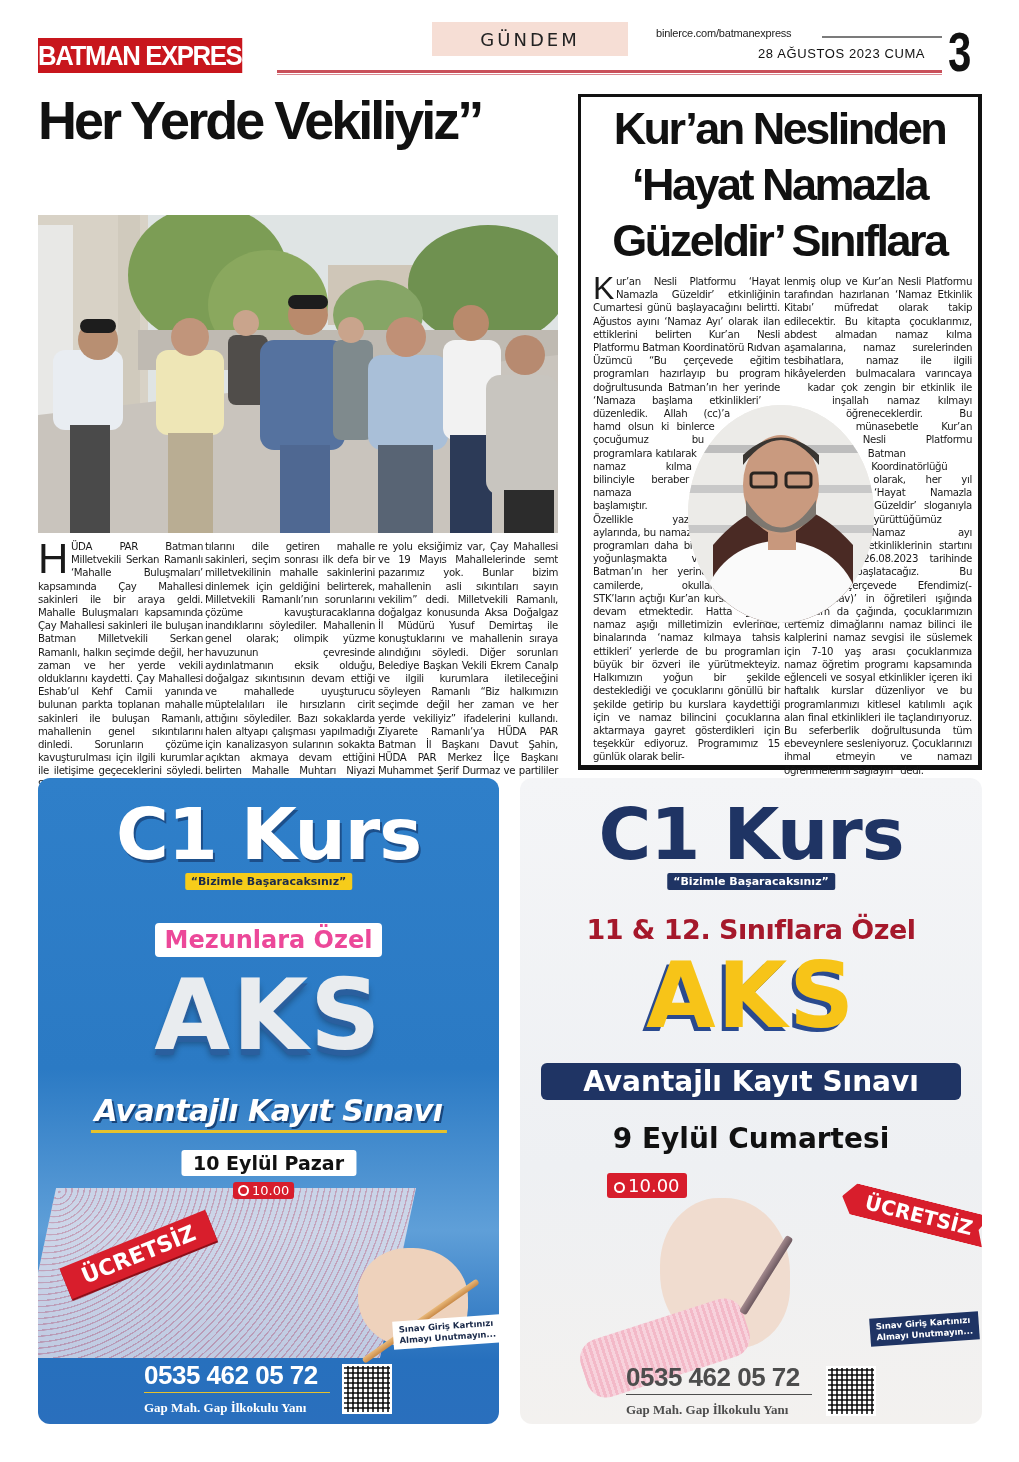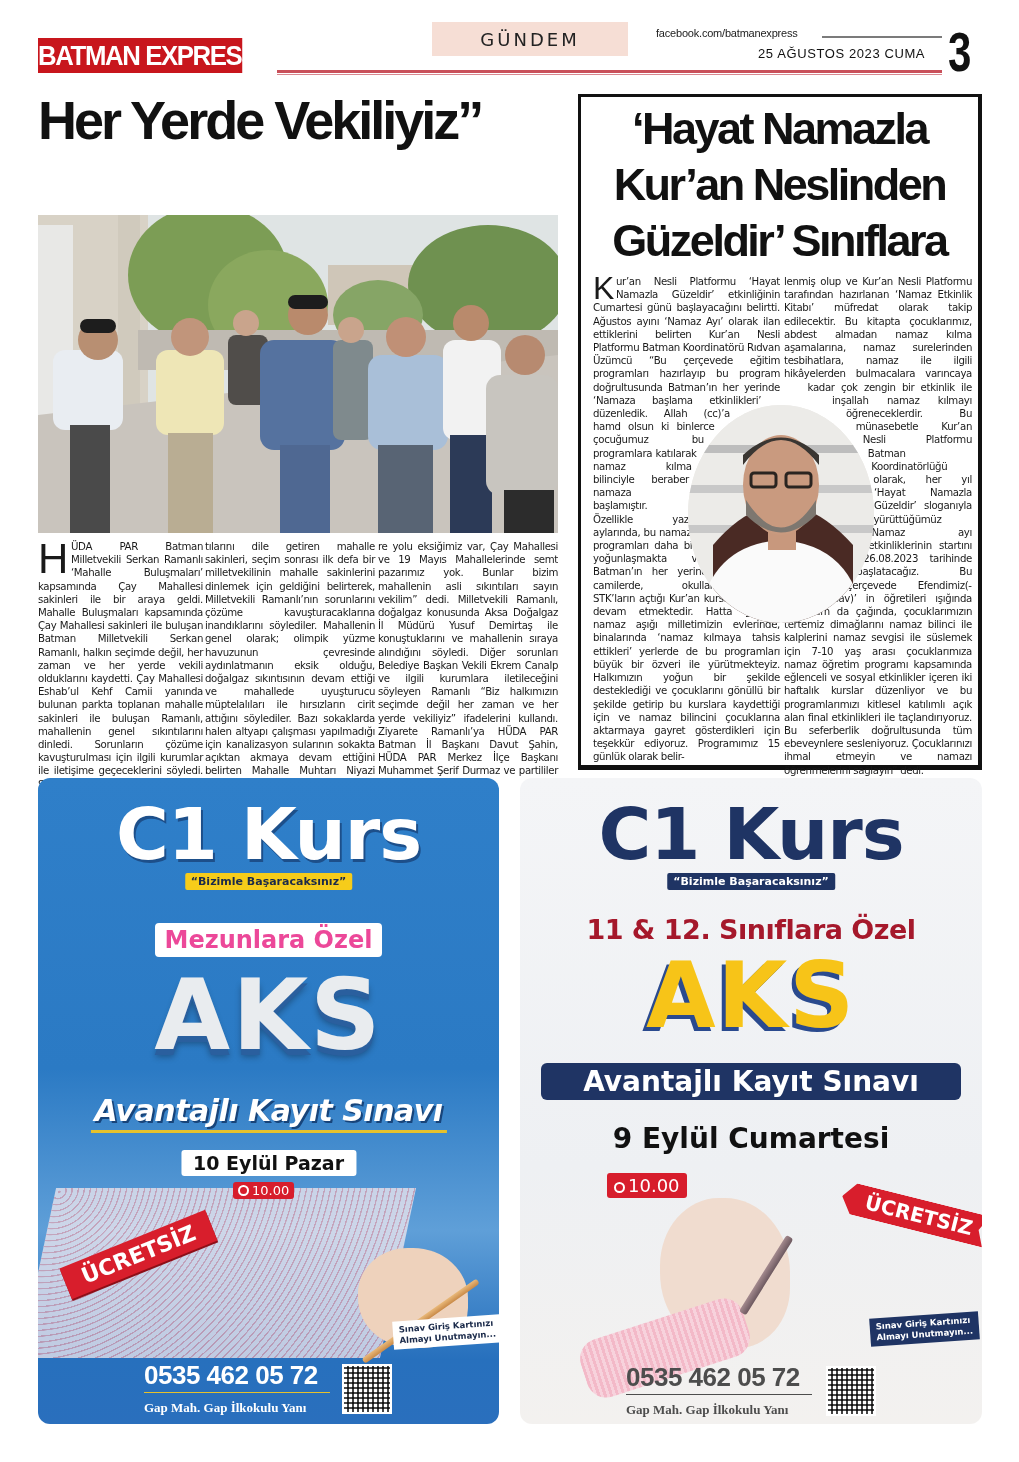--- a/index.html
+++ b/index.html
@@ -92,23 +92,23 @@
   .hand { position: absolute; border-radius: 45% 50% 40% 50%; background: #eed2bc; }
   .pencil { position: absolute; height: 6px; background: linear-gradient(#e9b97a, #c98a48); border-radius: 3px; transform-origin: right center; }
 </style>
 </head>
 <body>
 
 <div class="logo">BATMAN EXPRESS</div>
 <div class="section-tab">GÜNDEM</div>
 <div class="rule-red"></div>
 <div class="rule-red2"></div>
-<div class="fb">facebook.com/batmanexpress</div>
+<div class="fb">binlerce.com/batmanexpress</div>
 <div class="fb-line"></div>
-<div class="date">25 AĞUSTOS 2023 CUMA</div>
+<div class="date">28 AĞUSTOS 2023 CUMA</div>
 <div class="pageno">3</div>
 
 <h1 class="headline-left">
   <span class="l2">Her Yerde Vekiliyiz”</span>
 </h1>
 
 <div class="photo-main">
   <svg width="520" height="318" viewBox="0 0 520 318">
     <rect width="520" height="318" fill="#dfe4e4"></rect>
     <rect x="0" y="0" width="110" height="318" fill="#d8d2c6"></rect>
@@ -153,22 +153,22 @@
 
 <div class="body-cols col1">
   <span class="dropcap">H</span>
   <span>ÜDA PAR Batman Milletvekili Serkan Ramanlı ‘Mahalle Buluşmaları’ kapsamında Çay Mahallesi sakinleri ile bir araya geldi. Mahalle Buluşmaları kapsamında Çay Mahallesi sakinleri ile buluşan Batman Milletvekili Serkan Ramanlı, halkın seçimde değil, her zaman ve her yerde vekili olduklarını kaydetti. Çay Mahallesi Eshab’ul Kehf Camii yanında bulunan parkta toplanan mahalle sakinleri ile buluşan Ramanlı, mahallenin genel sıkıntılarını dinledi. Sorunların çözüme kavuşturulması için ilgili kurumlar ile iletişime geçeceklerini söyledi.  Samimi bir ortamda gerçekleşen mahalle buluşmasında eksiklik, sorun ve sıkın-</span>
 </div>
 <div class="body-cols col2">tılarını dile getiren mahalle sakinleri, seçim sonrası ilk defa bir milletvekilinin mahalle sakinlerini dinlemek için geldiğini belirterek, Milletvekili Ramanlı’nın sorunlarını çözüme kavuşturacaklarına inandıklarını söylediler. Mahallenin genel olarak; olimpik yüzme havuzunun çevresinde aydınlatmanın eksik olduğu, doğalgaz sıkıntısının devam ettiği ve mahallede uyuşturucu müptelalıları ile hırsızların cirit attığını söylediler.  Bazı sokaklarda halen altyapı çalışması yapılmadığı için kanalizasyon sularının sokakta açıktan akmaya devam ettiğini belirten Mahalle Muhtarı Niyazi Alper “2128 ve 2112 sokaklar arasında yaya köprüsüne ihtiyacımız var. Çev-</div>
 <div class="body-cols col3">re yolu eksiğimiz var, Çay Mahallesi ve 19 Mayıs Mahallelerinde semt pazarımız yok. Bunlar bizim mahallenin asli sıkıntıları sayın vekilim” dedi. Milletvekili Ramanlı, doğalgaz konusunda Aksa Doğalgaz İl Müdürü Yusuf Demirtaş ile konuştuklarını ve mahallenin sıraya alındığını söyledi. Diğer sorunları Belediye Başkan Vekili Ekrem Canalp ve ilgili kurumlara iletileceğini söyleyen Ramanlı “Biz halkımızın seçimde değil her zaman ve her yerde vekiliyiz” ifadelerini kullandı.  Ziyarete Ramanlı’ya HÜDA PAR Batman İl Başkanı Davut Şahin, HÜDA PAR Merkez İlçe Başkanı Muhammet Şerif Durmaz ve partililer eşlik etti.</div>
 
 <div class="boxed">
   <h2 class="headline-right">
+    <span style="display:block">Kur’an Neslinden</span>
     <span style="display:block">‘Hayat Namazla</span>
-    <span style="display:block">Kur’an Neslinden</span>
     <span style="display:block">Güzeldir’ Sınıflara</span>
   </h2>
   <div class="r-body r-col1">
     <span class="r-dropcap">K</span>
     <div style="float:right;width:0;height:130px;"></div>
     <div class="shape-float-l" style="clear:right"></div>
     <span>ur’an Nesli Platformu ‘Hayat Namazla Güzeldir’ etkinliğinin Cumartesi günü başlayacağını belirtti. Ağustos ayını ‘Namaz Ayı’ olarak ilan ettiklerini belirten Kur’an Nesli Platformu Batman Koordinatörü Rıdvan Üzümcü “Bu çerçevede eğitim programları hazırlayıp bu program doğrultusunda Batman’ın her yerinde ‘Namaza başlama etkinlikleri’ düzenledik. Allah (cc)’a hamd olsun ki binlerce çocuğumuz bu programlara katılarak namaz kılma bilinciyle beraber namaza başlamıştır.  Özellikle yaz aylarında, bu namaz programları daha bir yoğunlaşmakta ve Batman’ın her yerinde camilerde, okullarda, STK’ların açtığı Kur’an kurslarında devam etmektedir. Hatta gönüllü namaz aşığı milletimizin evlerinde, binalarında ‘namaz kılmaya tahsis ettikleri’ yerlerde de bu programları büyük bir özveri ile yürütmekteyiz. Halkımızın yoğun bir şekilde desteklediği ve çocuklarını gönüllü bir şekilde getirip bu kurslara kaydettiği için ve namaz bilincini çocuklarına aktarmaya gayret gösterdikleri için teşekkür ediyoruz. Programımız 15 günlük olarak belir-</span>
   </div>
   <div class="r-body r-col2">
     <div style="float:left;width:0;height:115px;"></div>

